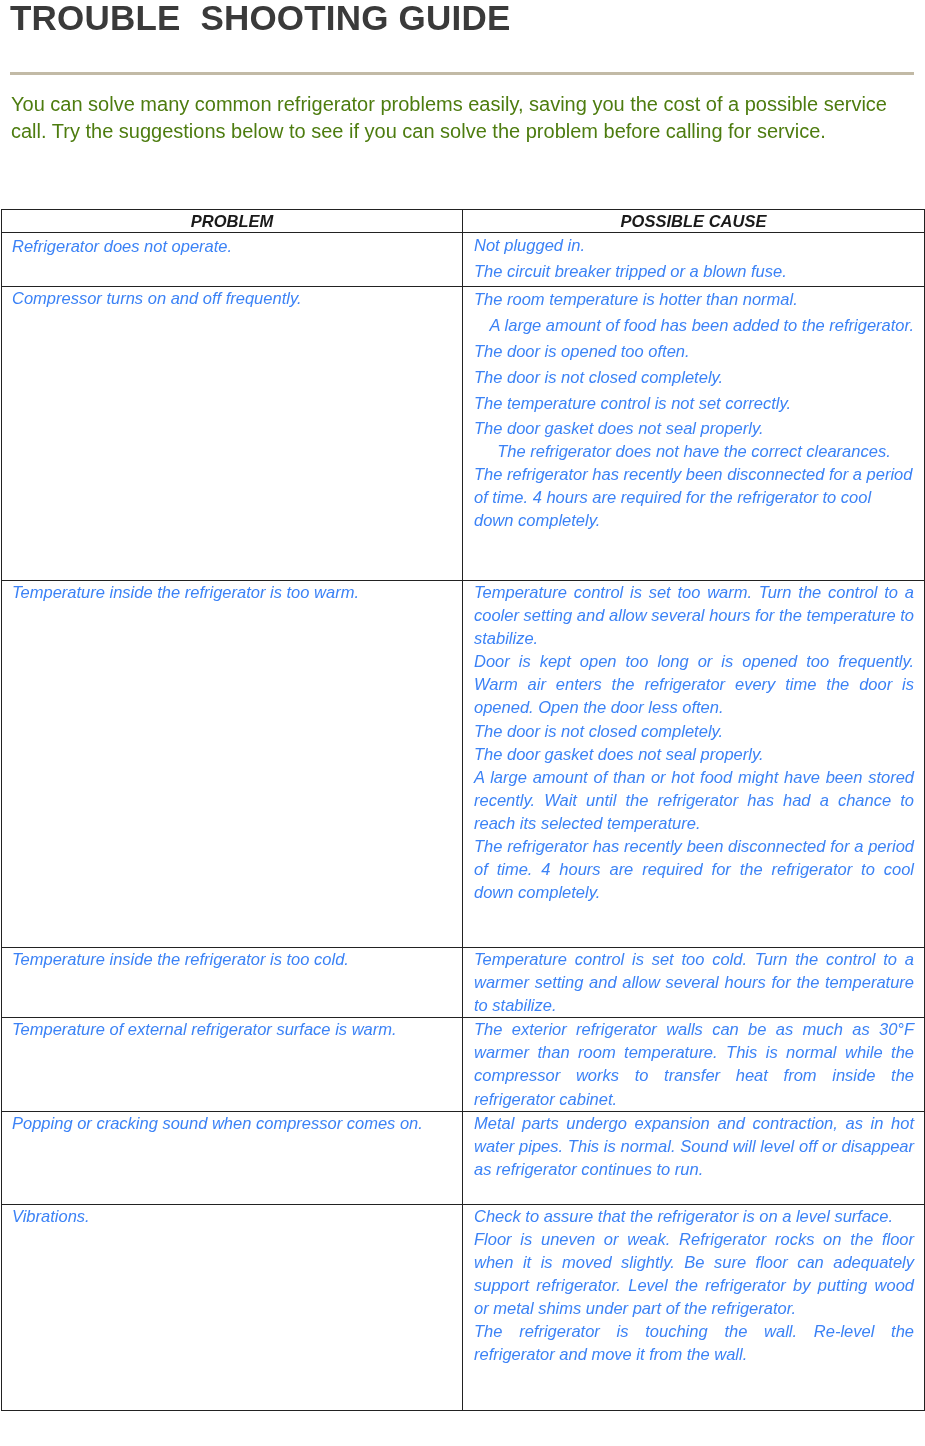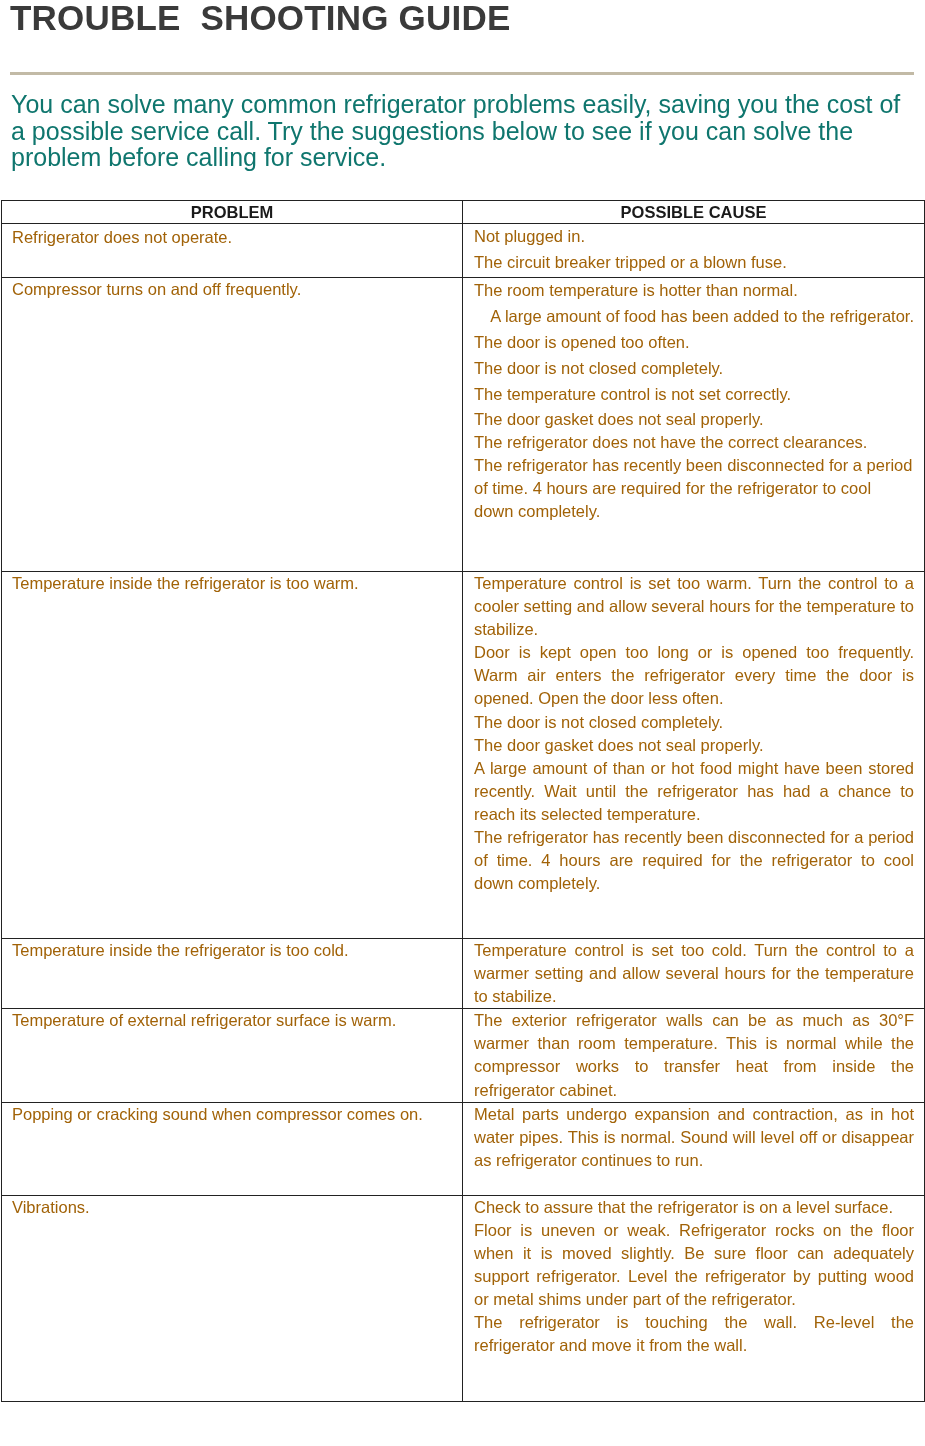--- a/index.html
+++ b/index.html
@@ -3,27 +3,27 @@
 <meta charset="utf-8">
 <style>
   html, body { margin: 0; padding: 0; background: #ffffff; }
   body { width: 925px; height: 1446px; position: relative; overflow: hidden;
          font-family: "Liberation Sans", sans-serif; color: #1a1a1a; }
   .title { position: absolute; left: 10px; top: -2px; margin: 0;
            font-size: 35px; font-weight: bold; color: #3a3a3a; letter-spacing: 0.2px;
            white-space: pre; line-height: 40px; }
   .rule { position: absolute; left: 10px; top: 72px; width: 904px; height: 3px; background: #c2baa6; }
   .intro { position: absolute; left: 11px; top: 91px; width: 905px; margin: 0;
-           font-size: 25px; line-height: 26.5px; color: #0f766e; }
-  table { position: absolute; left: 1px; top: 200px; width: 923px;
-          border-collapse: collapse; table-layout: fixed; }
+           font-size: 20px; line-height: 26.5px; color: #4d7c0f; }
+  table { position: absolute; left: 1px; top: 209px; width: 923px;
+          border-collapse: collapse; table-layout: fixed; font-style: italic; }
   col.c1 { width: 461px; } col.c2 { width: 462px; }
   th, td { border: 1.4px solid #222; vertical-align: top; }
   th { font-size: 16.5px; font-weight: bold; text-align: center; padding: 1px 0 0 0; height: 21px; line-height: 20px; color: #1a1a1a; }
-  td { font-size: 16.5px; line-height: 23.1px; color: #a16207; margin-top: 8px; }
+  td { font-size: 16.5px; line-height: 23.1px; color: #3b82f6; margin-top: 8px; }
   td.prob { padding: 0 10px 0 10px; }
   td.cause { padding: 0 10px 0 11px; }
   td.cause p { margin: 0; text-align: justify; }
   .r1 td { height: 51px; } .r1 td.prob { padding-top: 2px; }
   .r1 td.cause p { line-height: 25.5px; }
   .r2 td { height: 293px; }
   .r3 td { height: 366px; }
   .r4 td { height: 69px; }
   .r5 td { height: 92px; }
   .r6 td { height: 92px; }
@@ -58,21 +58,21 @@
     </tr>
     <tr class="r2">
       <td class="prob">Compressor turns on and off frequently.</td>
       <td class="cause">
         <p style="line-height:25.9px">The room temperature is hotter than normal.</p>
         <p style="line-height:25.9px;text-align:right">A large amount of food has been added to the refrigerator.</p>
         <p style="line-height:25.9px">The door is opened too often.</p>
         <p style="line-height:25.9px">The door is not closed completely.</p>
         <p style="line-height:25.9px">The temperature control is not set correctly.</p>
         <p>The door gasket does not seal properly.</p>
-        <p style="text-align:left">The refrigerator does not have the correct clearances.</p>
+        <p style="text-align:center">The refrigerator does not have the correct clearances.</p>
         <p style="text-align:left">The refrigerator has recently been disconnected for a period of time.  4 hours are required for the refrigerator to cool down completely.</p>
       </td>
     </tr>
     <tr class="r3">
       <td class="prob">Temperature inside the refrigerator is too warm.</td>
       <td class="cause">
         <p>Temperature control is set too warm.  Turn the control to a cooler setting and allow several hours for the temperature to stabilize.</p>
         <p>Door is kept open too long or is opened too frequently.  Warm air enters the refrigerator every time the door is opened.  Open the door less often.</p>
         <p>The door is not closed completely.</p>
         <p>The door gasket does not seal properly.</p>

